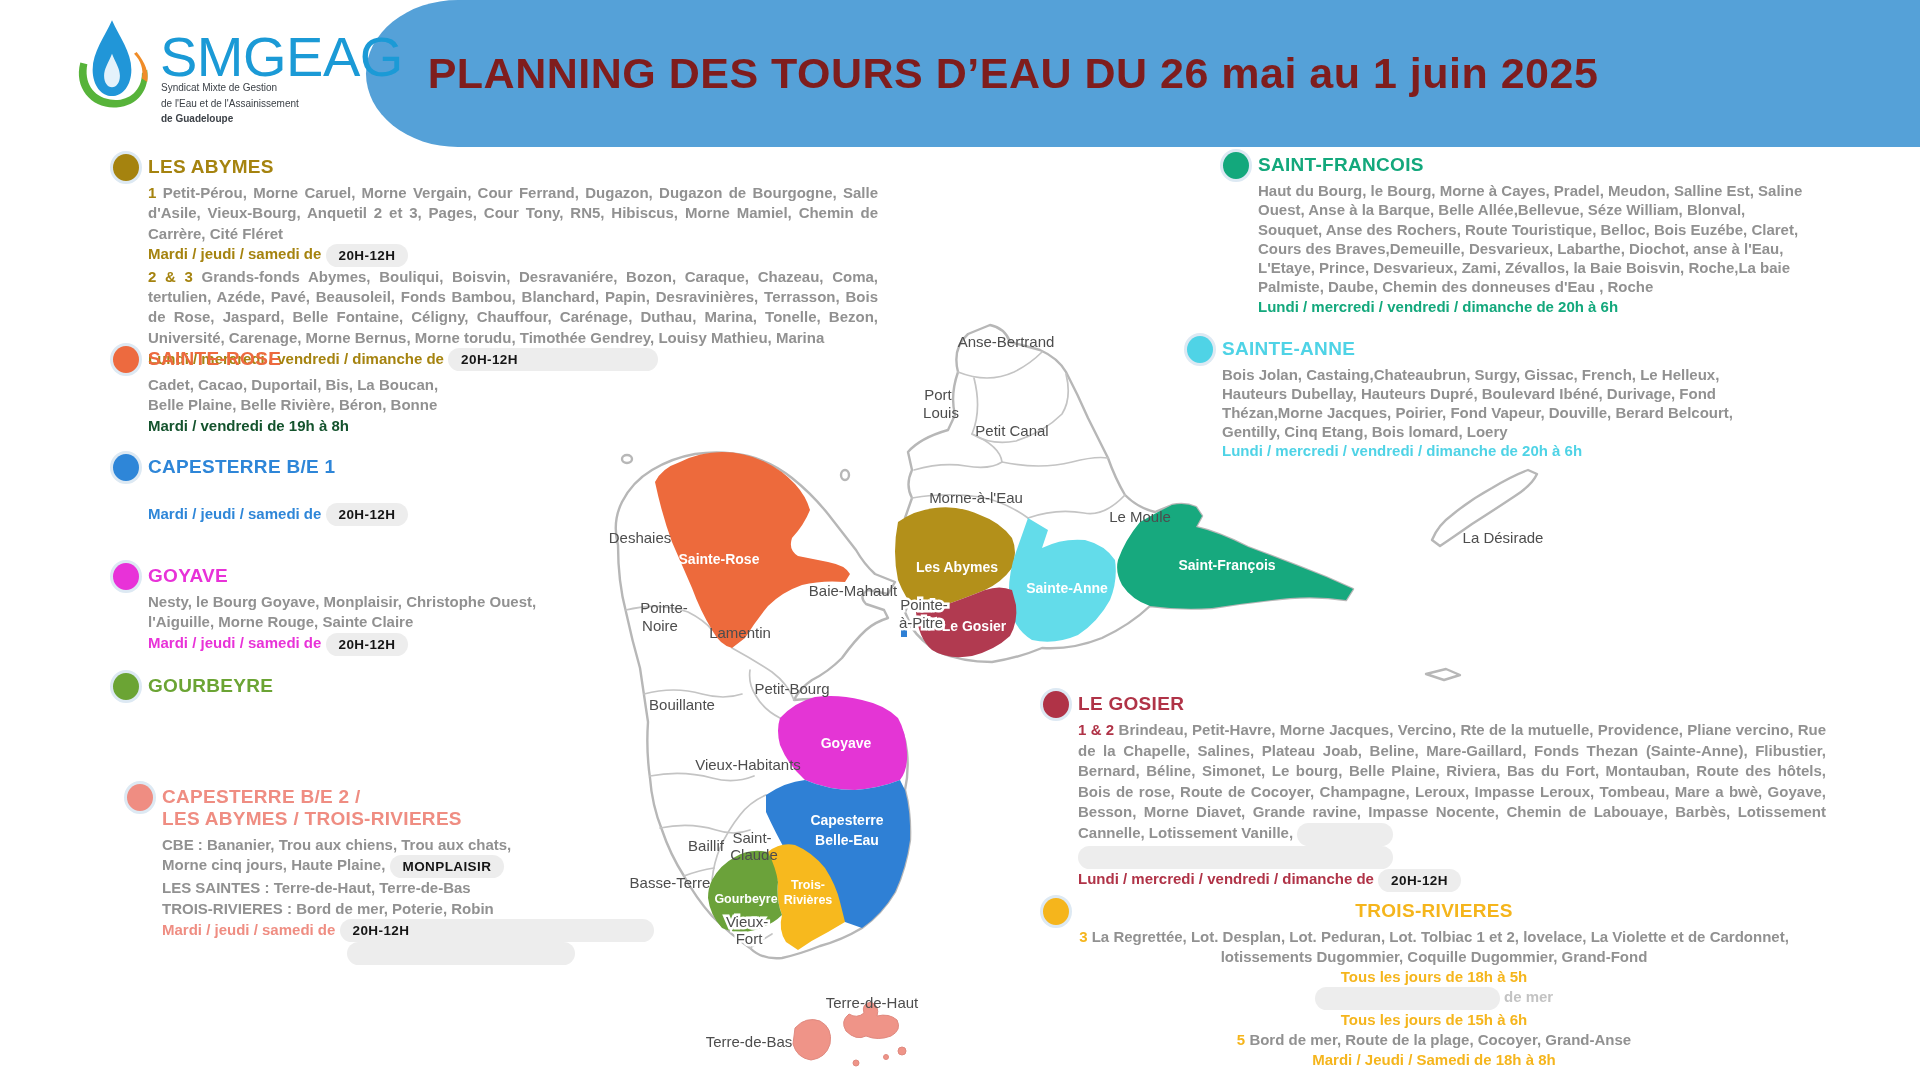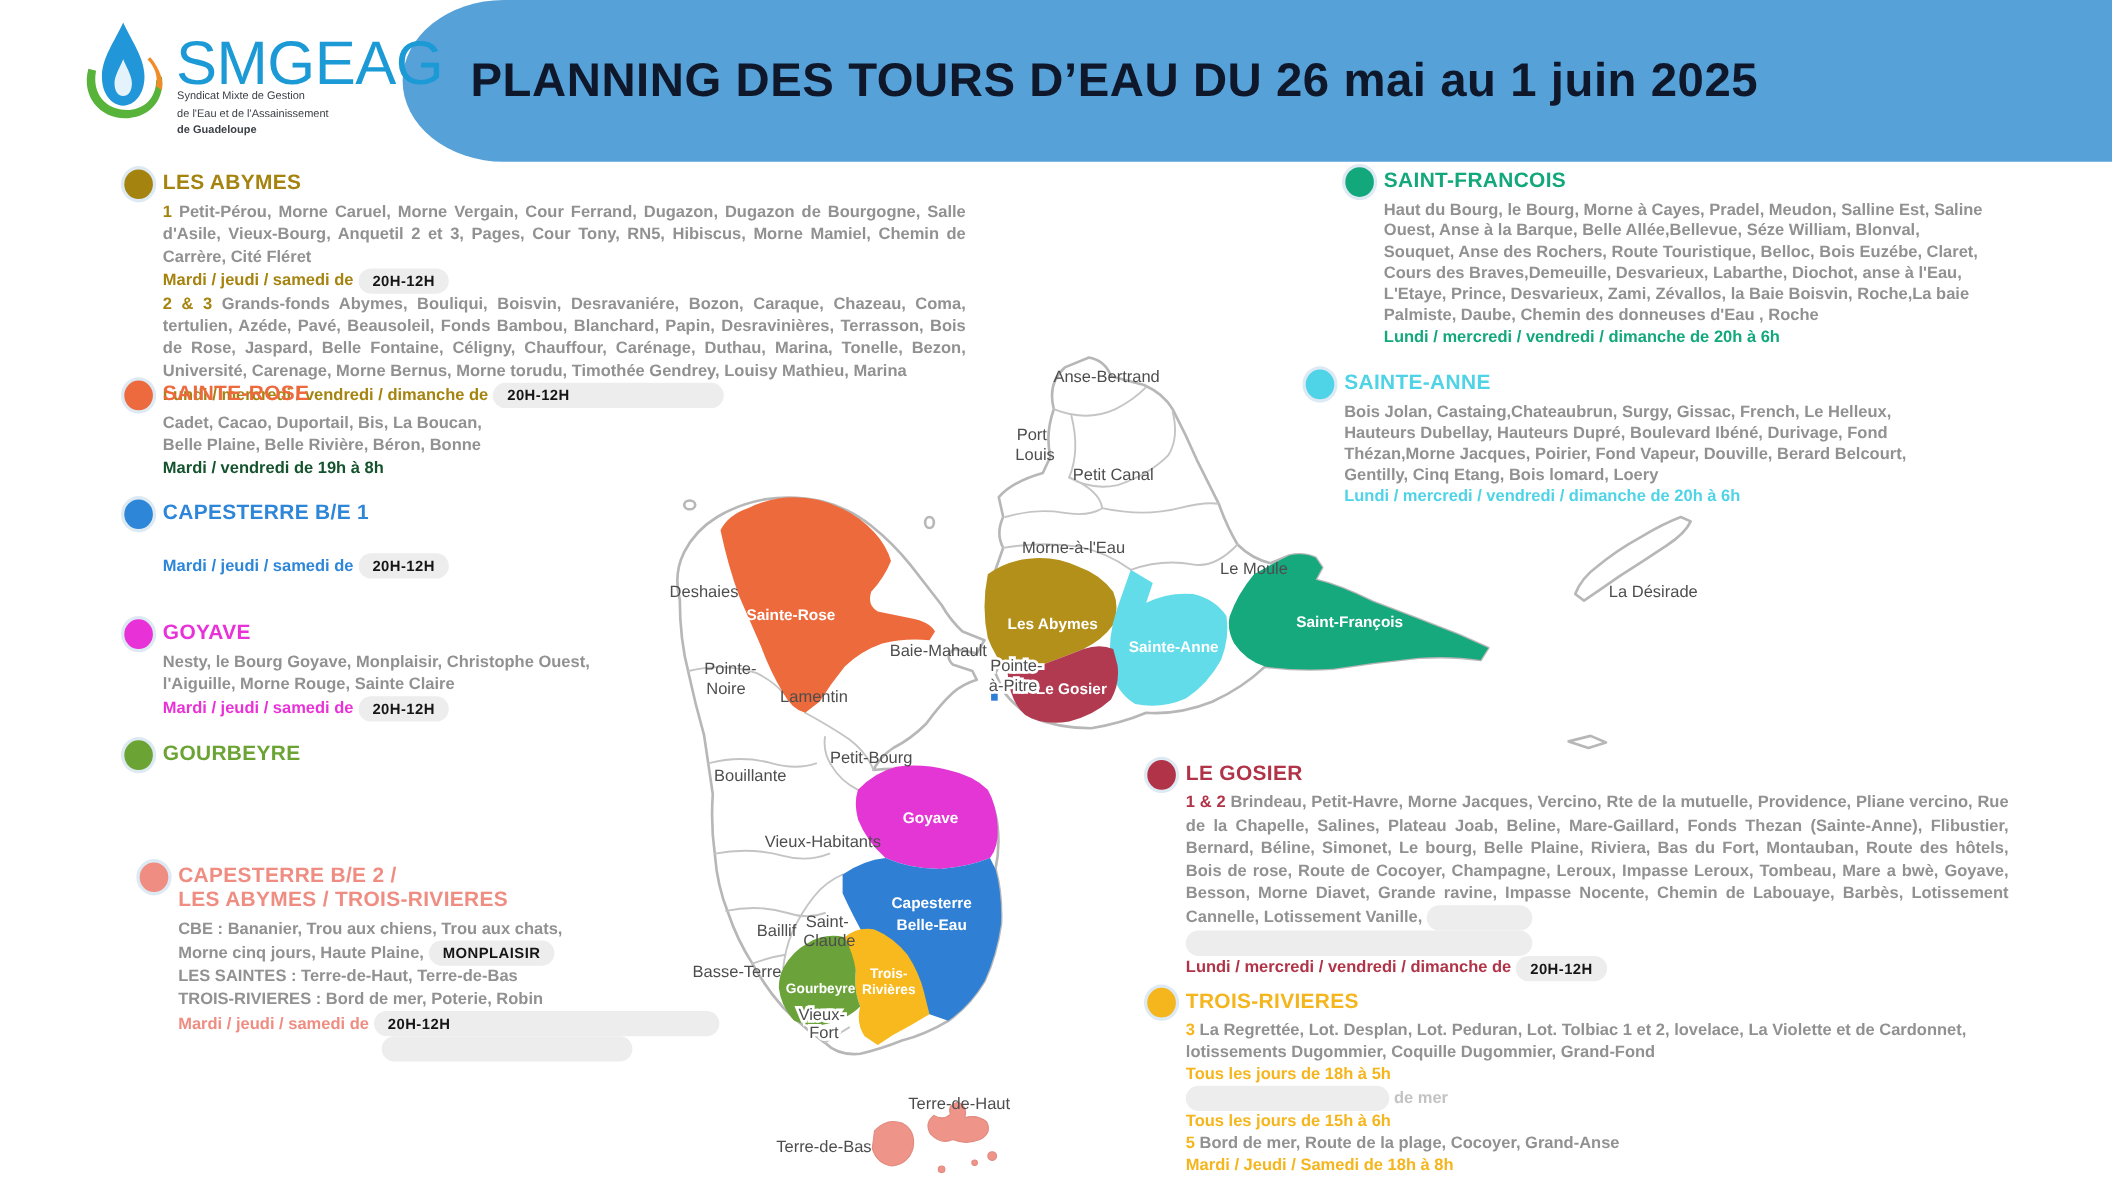--- a/index.html
+++ b/index.html
@@ -8,21 +8,21 @@
     background:#ffffff;font-family:"Liberation Sans",sans-serif;
   }
   
   .banner{
     position:absolute;left:366px;top:0;right:0;height:147px;
     background:#55a1d8;
     border-top-left-radius:95px 76px;border-bottom-left-radius:95px 76px;
   }
   .banner h1{
     margin:0;height:179px;line-height:147px;text-align:center;padding-right:260px;
-    color:#0f172a;font-size:43px;font-weight:700;letter-spacing:.5px;white-space:nowrap;
+    color:#7f1d1d;font-size:43px;font-weight:700;letter-spacing:.5px;white-space:nowrap;
   }
   .logo{position:absolute;left:0;top:0;width:366px;height:147px}
   .logo-icon{position:absolute;left:68px;top:16px;width:88px;height:102px}
   .logo-name{position:absolute;left:160px;top:24px;font-size:56px;font-weight:400;color:#1b9ad6;letter-spacing:-.5px}
   .logo-sub{position:absolute;left:161px;top:80px;font-size:10px;line-height:15.5px;color:#3c4147;font-weight:400}
   .logo-sub .b{font-weight:700}
   
   .sec{position:absolute}
   .sec h2{margin:0 0 5px 0;font-size:19px;line-height:22px;font-weight:700;letter-spacing:.3px}
   .dot{position:absolute;left:-35px;top:-2px;width:26px;height:27px;border-radius:50%;box-shadow:0 0 0 3px #dde9f3}
@@ -197,18 +197,18 @@
     <div class="sec" style="left: 1222px; top: 338px; width: 565px;">
       <span class="dot" style="background: rgb(79, 211, 230);"></span>
       <h2 style="color: rgb(79, 211, 230);"><span>SAINTE-ANNE</span></h2>
       <p class="body" style="line-height: 19px;"><span class="txt">Bois Jolan, Castaing,Chateaubrun, Surgy, Gissac, French, Le Helleux, Hauteurs Dubellay, Hauteurs Dupré, Boulevard Ibéné, Durivage, Fond Thézan,Morne Jacques, Poirier, Fond Vapeur, Douville, Berard Belcourt, Gentilly, Cinq Etang, Bois lomard, Loery</span><br><span class="sched" style="color: rgb(79, 211, 230);">Lundi / mercredi / vendredi / dimanche de 20h à 6h</span></p>
     </div>
     <div class="sec" style="left: 1078px; top: 693px; width: 748px;">
       <span class="dot" style="background: rgb(176, 51, 71);"></span>
       <h2 style="color: rgb(176, 51, 71);"><span>LE GOSIER</span></h2>
       <p class="body just" style="line-height: 20.5px;"><span class="num" style="color: rgb(176, 51, 71);">1 &amp; 2 </span><span class="txt">Brindeau, Petit-Havre, Morne Jacques, Vercino, Rte de la mutuelle, Providence, Pliane vercino, Rue de la Chapelle, Salines, Plateau Joab,  Beline, Mare-Gaillard, Fonds Thezan (Sainte-Anne), Flibustier, Bernard, Béline, Simonet, Le bourg, Belle Plaine, Riviera, Bas du Fort, Montauban, Route des hôtels, Bois de rose, Route de Cocoyer, Champagne, Leroux, Impasse Leroux, Tombeau, Mare a bwè, Goyave, Besson, Morne Diavet, Grande ravine, Impasse Nocente, Chemin de Labouaye, Barbès, Lotissement Cannelle, Lotissement Vanille, </span><span class="bar" style="width: 96px;"></span><br><span class="bar" style="width: 315px;"></span><br><span class="nw"><span class="sched" style="color: rgb(176, 51, 71);">Lundi / mercredi / vendredi / dimanche de </span><span class="pill">20H-12H</span></span></p>
     </div>
-    <div class="sec" style="left: 1078px; top: 900px; width: 712px;">
+    <div class="sec" style="left: 1078px; top: 900px; width: 712px; text-align: center;">
       <span class="dot" style="background: rgb(245, 181, 28);"></span>
       <h2 style="color: rgb(245, 181, 28);"><span>TROIS-RIVIERES</span></h2>
       <p class="body" style="line-height: 20px;"><span class="num" style="color: rgb(245, 181, 28);">3 </span><span class="txt">La Regrettée, Lot. Desplan, Lot. Peduran, Lot. Tolbiac 1 et 2, lovelace, La Violette et de Cardonnet, lotissements Dugommier, Coquille Dugommier, Grand-Fond</span><br><span class="sched" style="color: rgb(245, 181, 28);">Tous les jours de 18h à 5h</span><br><span class="bar" style="width: 185px;"></span><span class="faint"> de mer</span><br><span class="sched" style="color: rgb(245, 181, 28);">Tous les jours de 15h à 6h</span><br><span class="num" style="color: rgb(245, 181, 28);">5 </span><span class="txt">Bord de mer, Route de la plage, Cocoyer, Grand-Anse</span><br><span class="sched" style="color: rgb(245, 181, 28);">Mardi / Jeudi / Samedi de 18h à 8h</span></p>
     </div>
   </div>
 
 </body></html>

